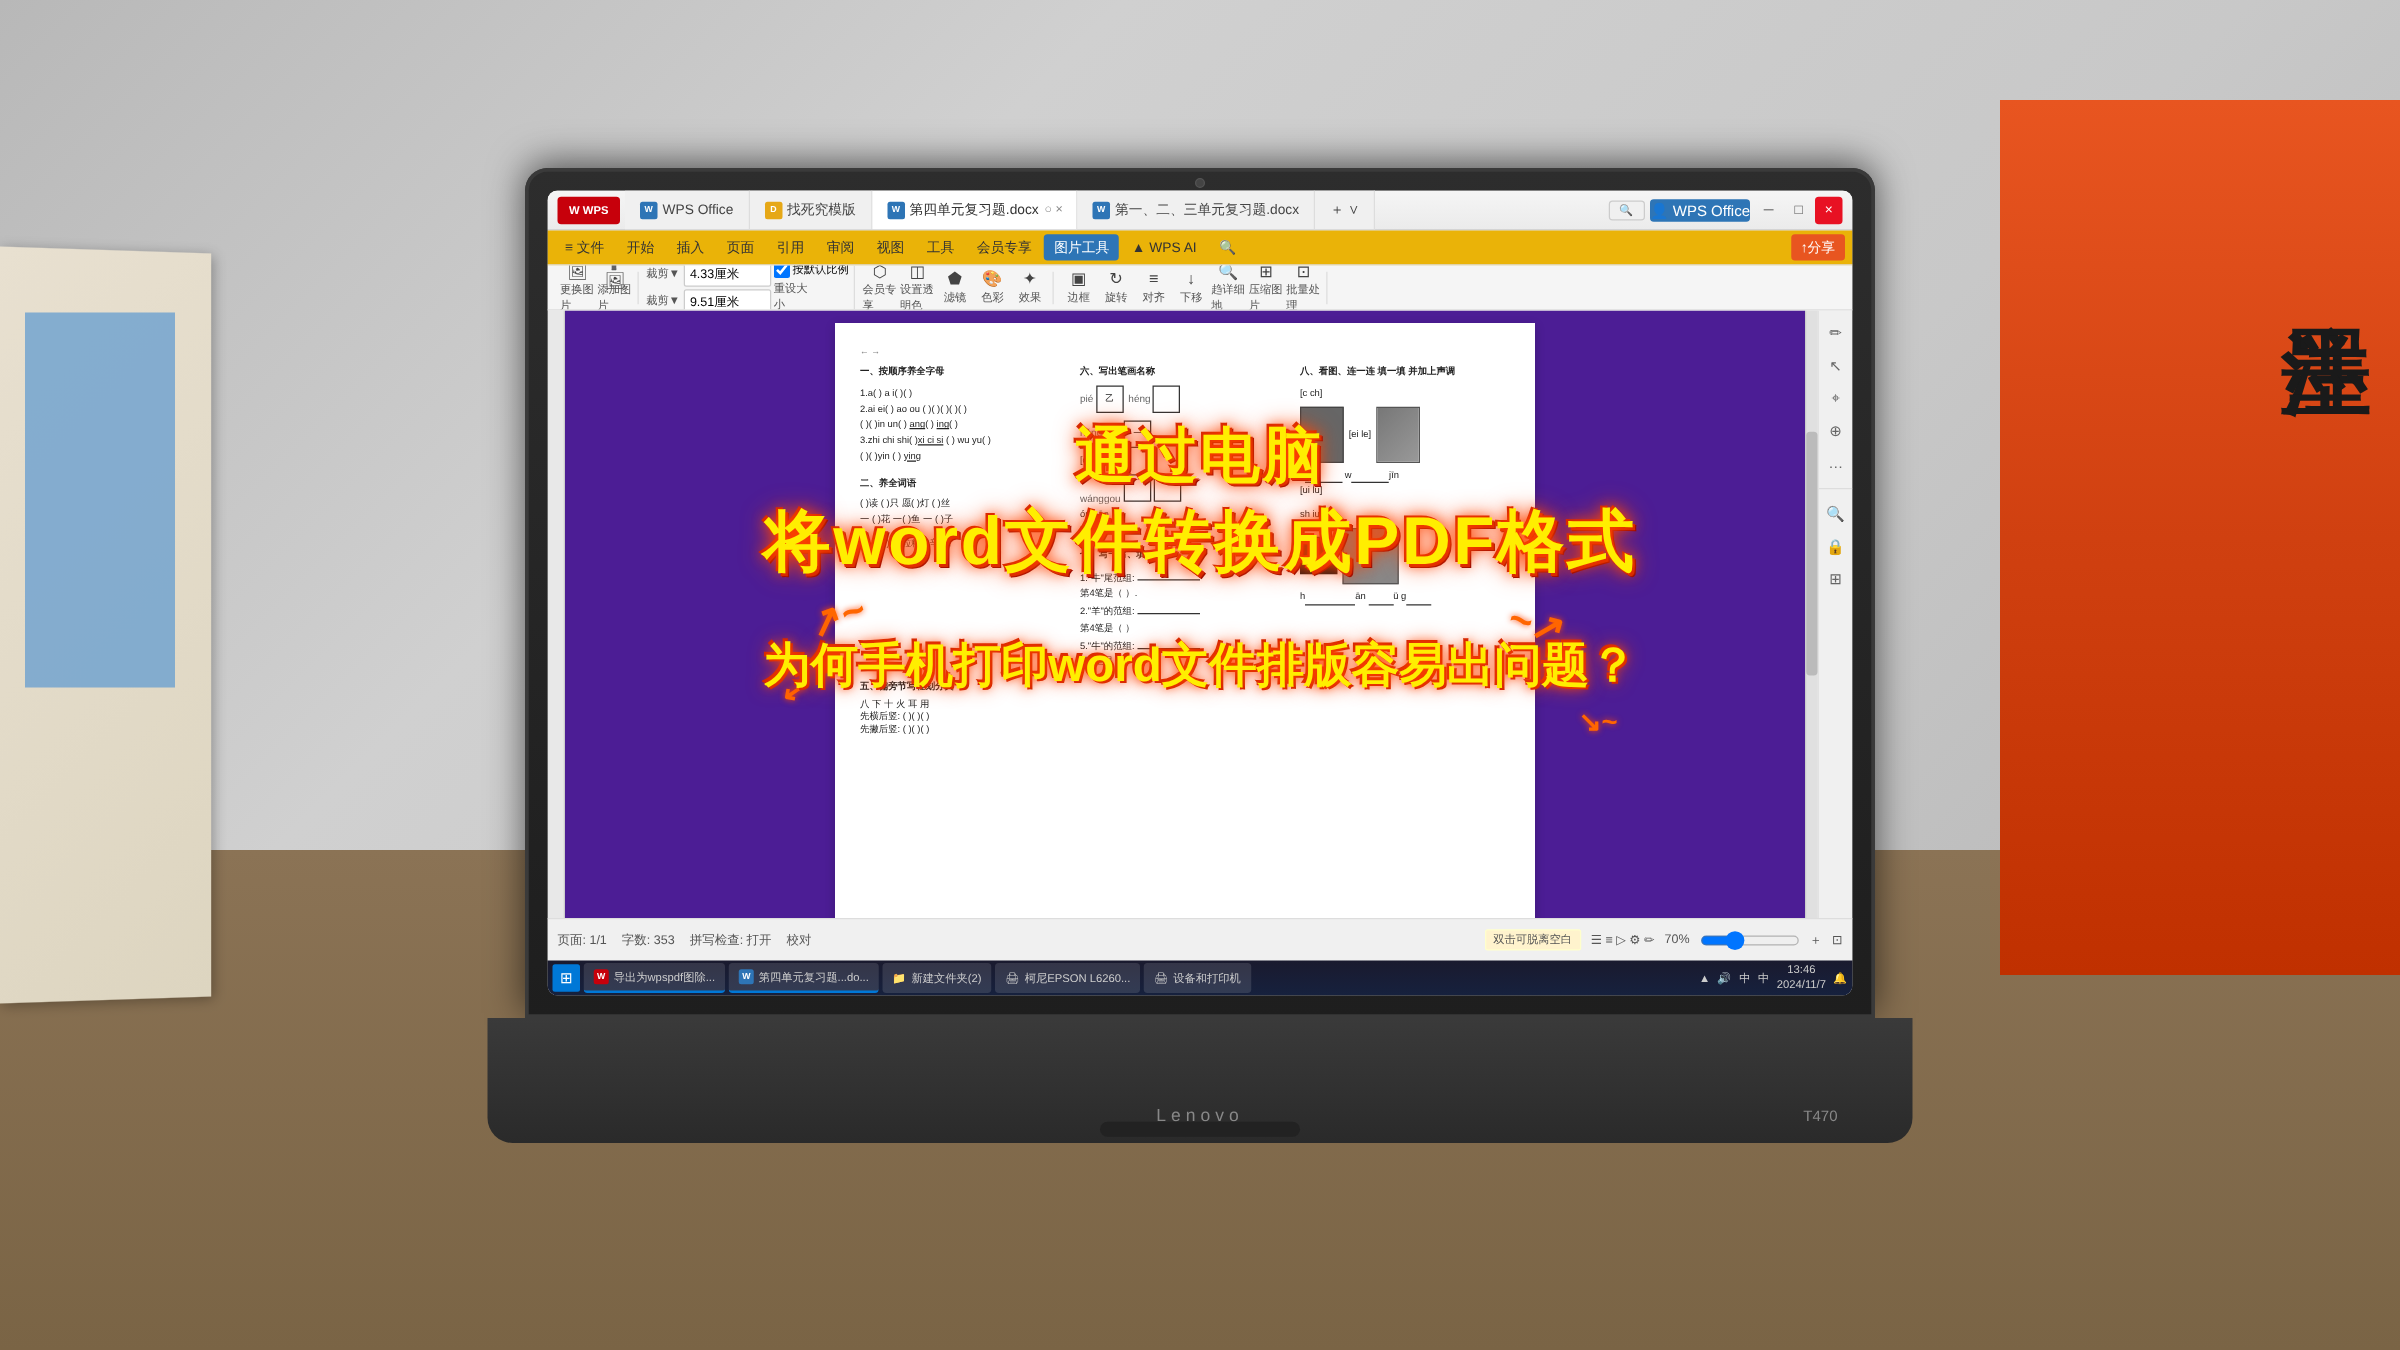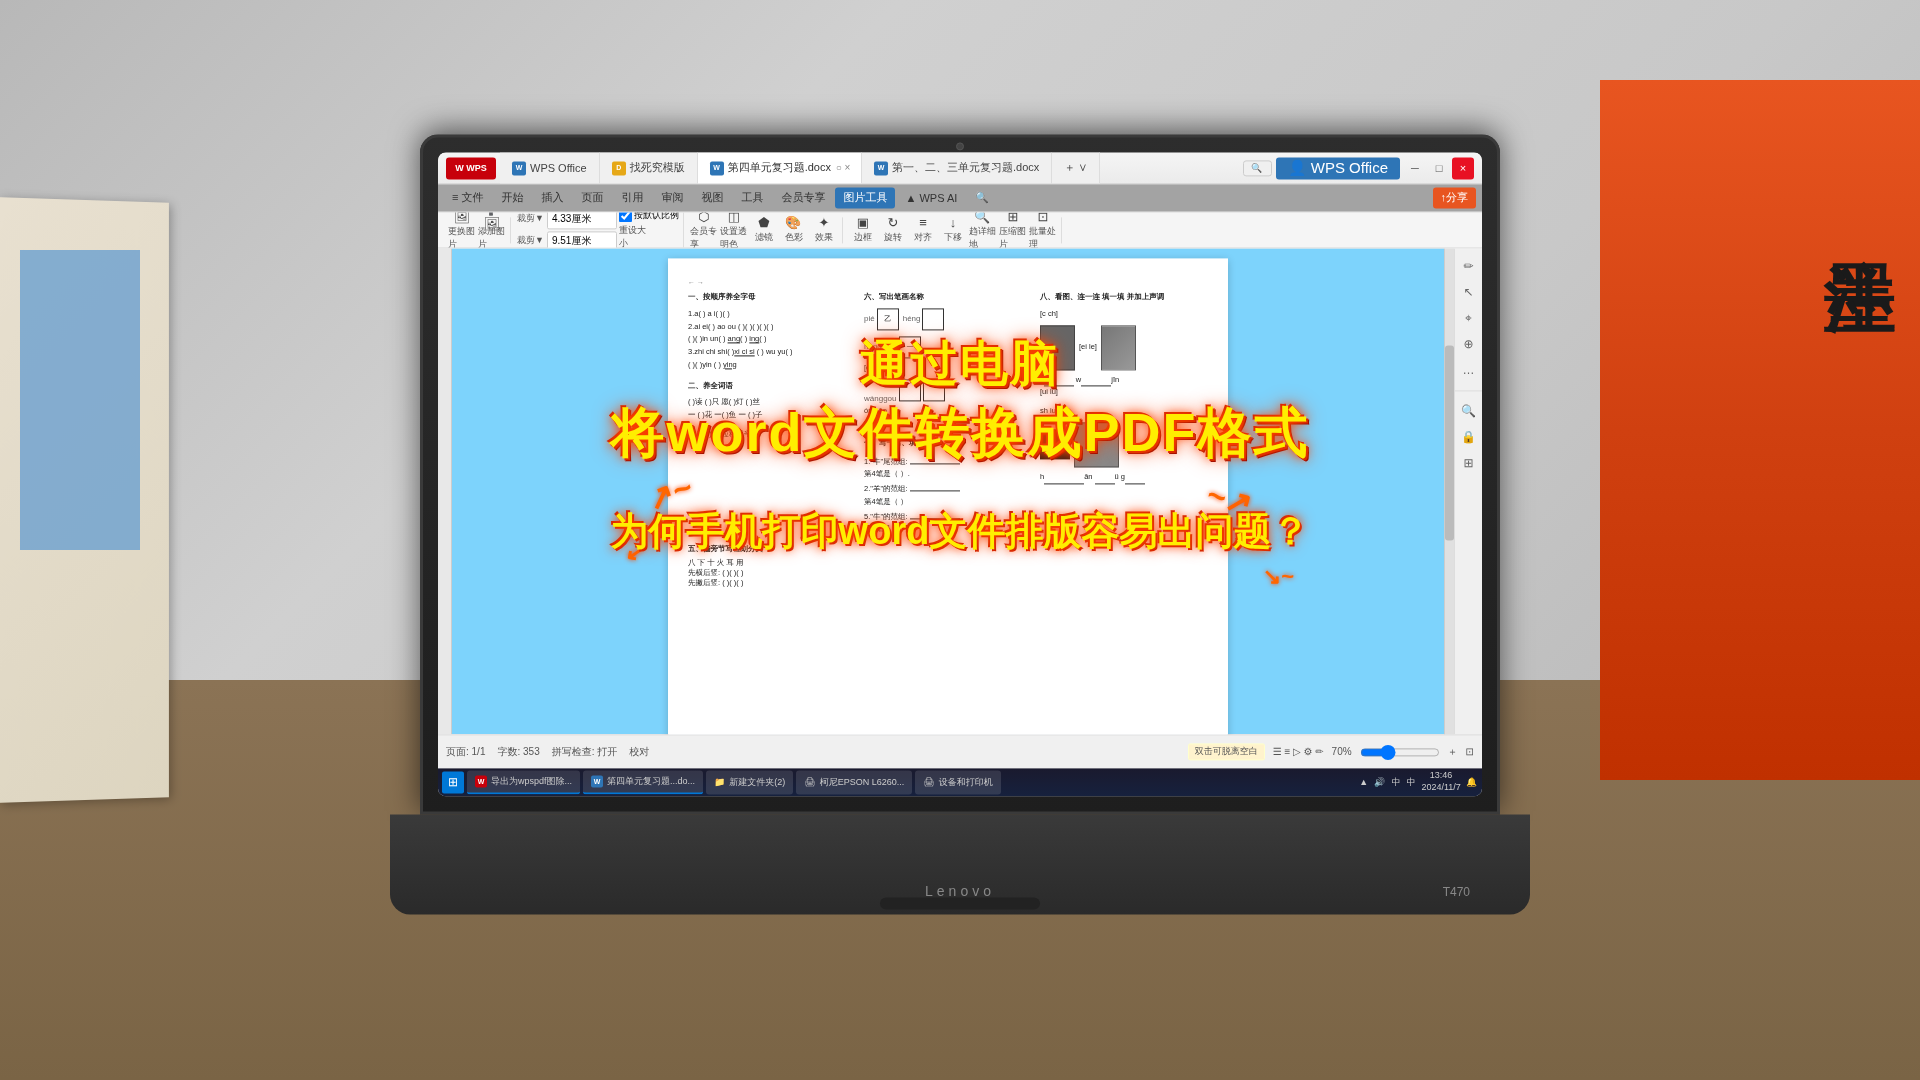--- a/index.html
+++ b/index.html
@@ -259,22 +259,22 @@
     .btn-search {
       font-size: 9px;
       padding: 2px 8px;
       background: #f0f0f0;
       border: 1px solid #ccc;
       border-radius: 3px;
       color: #555;
     }
 
     .btn-login {
-      font-size: 15px;
-      padding: 2px 12px;
+      font-size: 12px;
+      padding: 2px 0;
       background: #2e75b6;
       color: white;
       border-radius: 3px;
     }
 
     .win-controls {
       display: flex;
       gap: 2px;
     }
 
@@ -287,21 +287,21 @@
       font-size: 11px;
       color: #555;
       border-radius: 3px;
     }
 
     .win-btn.close { background: #e81123; color: white; }
 
     
     .menu-bar {
       height: 28px;
-      background: #a3a3a3;
+      background: #eab308;
       display: flex;
       align-items: center;
       border-bottom: 1px solid #ddd;
       padding: 0 6px;
       gap: 2px;
     }
 
     .menu-item {
       padding: 3px 8px;
       font-size: 11px;
@@ -372,21 +372,21 @@
 
     
     .doc-area {
       flex: 1;
       display: flex;
       overflow: hidden;
     }
 
     .doc-main {
       flex: 1;
-      background: #7dd3fc;
+      background: #4c1d95;
       display: flex;
       flex-direction: column;
       align-items: center;
       padding: 10px;
       overflow: hidden;
     }
 
     .doc-page {
       width: 560px;
       min-height: 550px;

